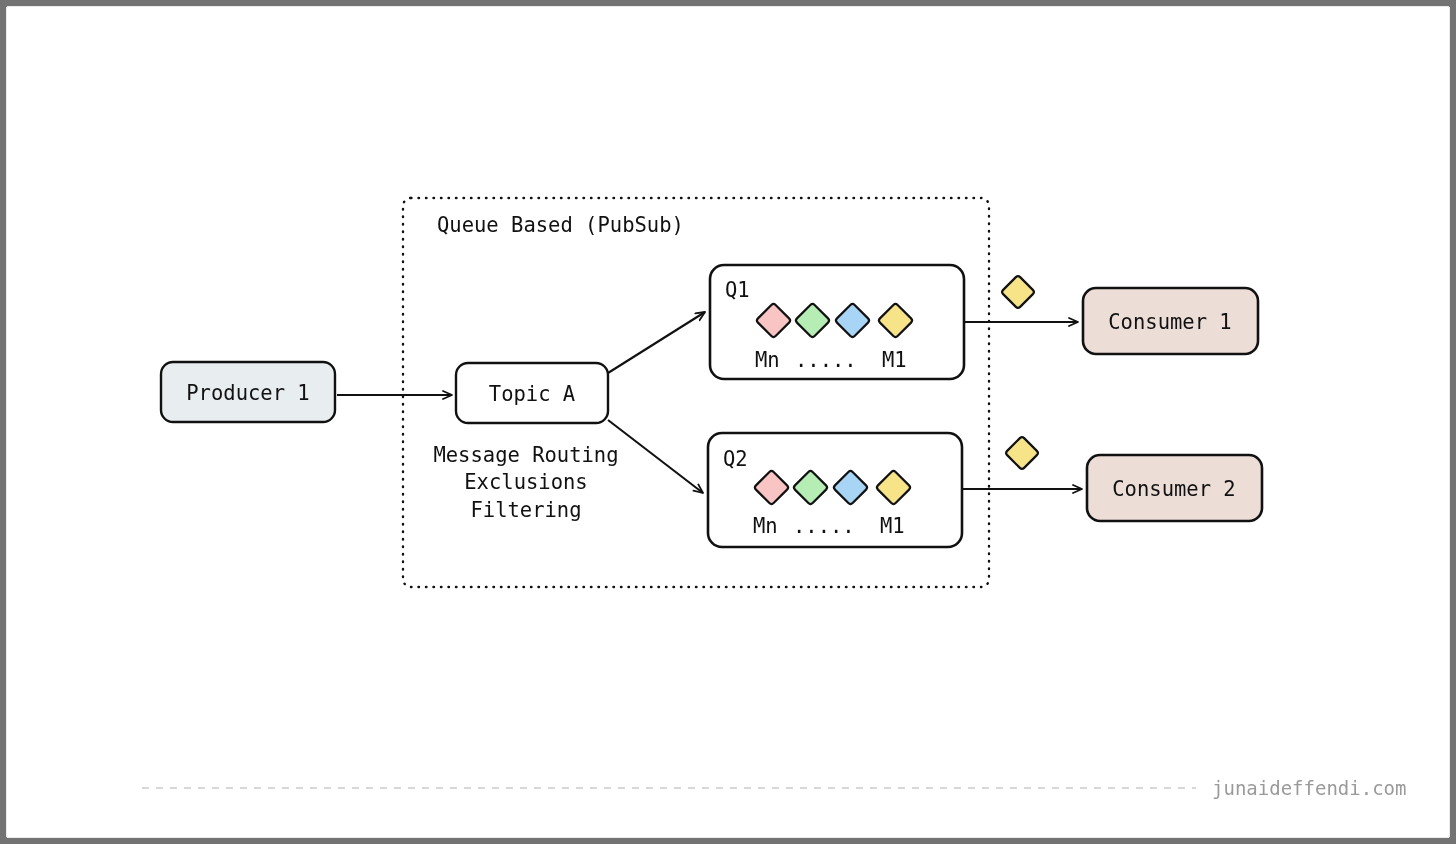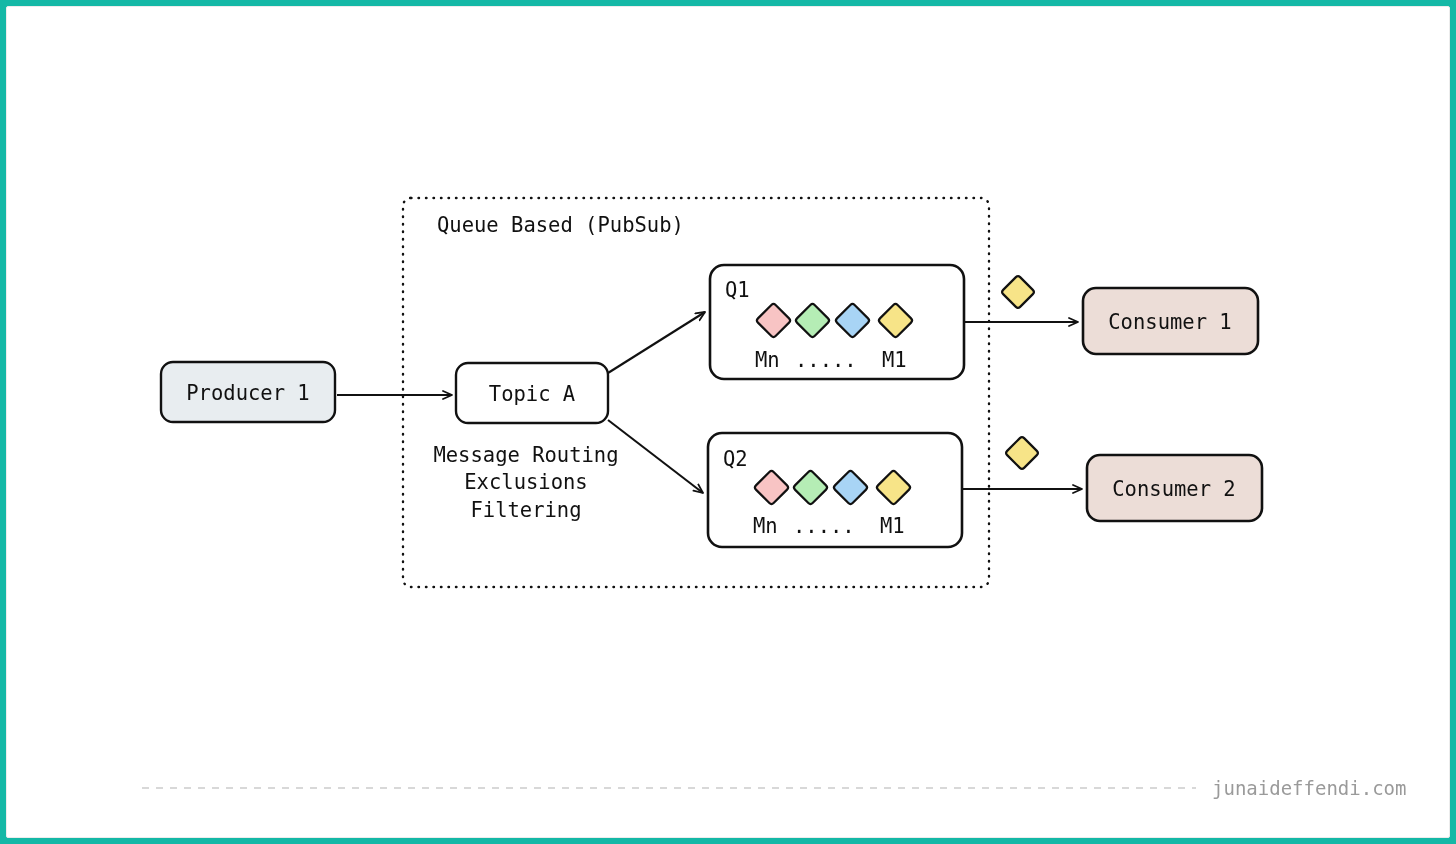--- a/index.html
+++ b/index.html
@@ -10,21 +10,21 @@
   body {
     width: 1456px;
     height: 844px;
     font-family: "DejaVu Sans Mono", "Liberation Mono", monospace;
     overflow: hidden;
   }
   #canvas {
     position: relative;
     width: 1456px;
     height: 844px;
-    background: #14b8a6;
+    background: #737373;
     box-sizing: border-box;
   }
   .page-frame {
     position: absolute;
     left: 6px;
     top: 6px;
     width: 1444px;
     height: 832px;
     border: 1px solid #ececec;
     box-sizing: border-box;

